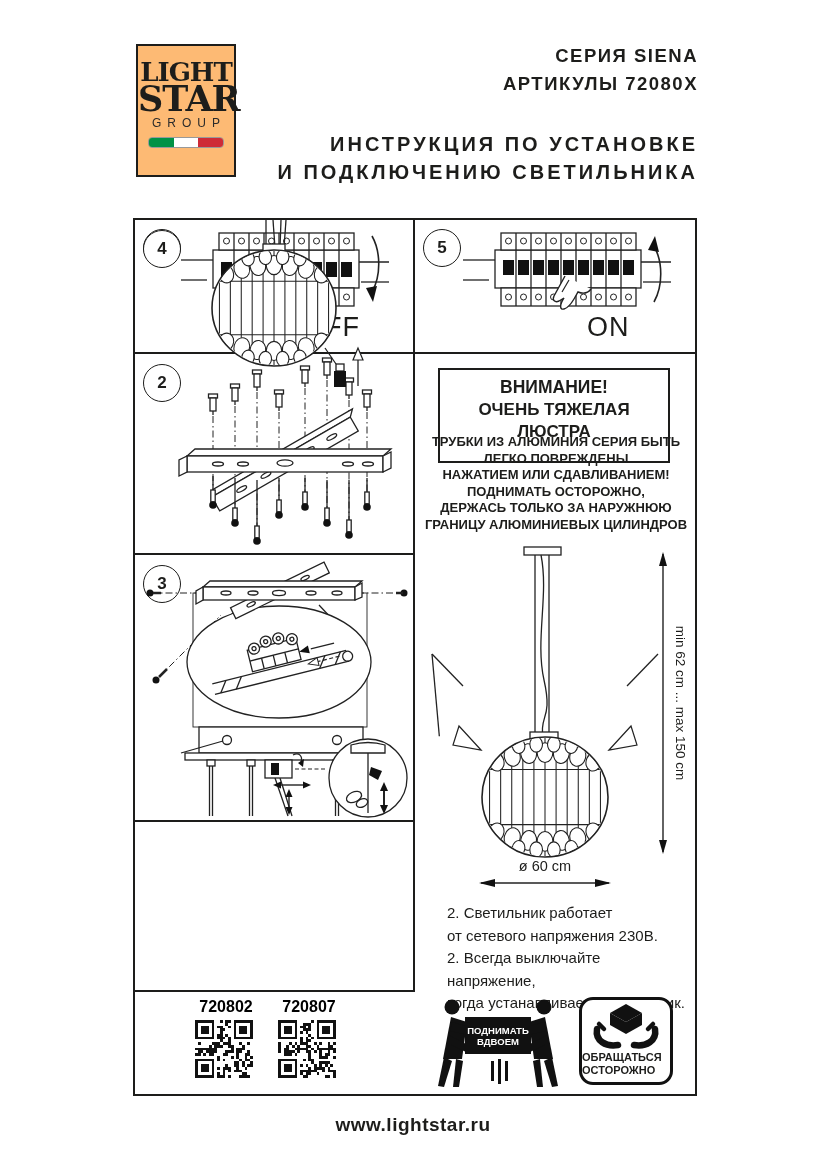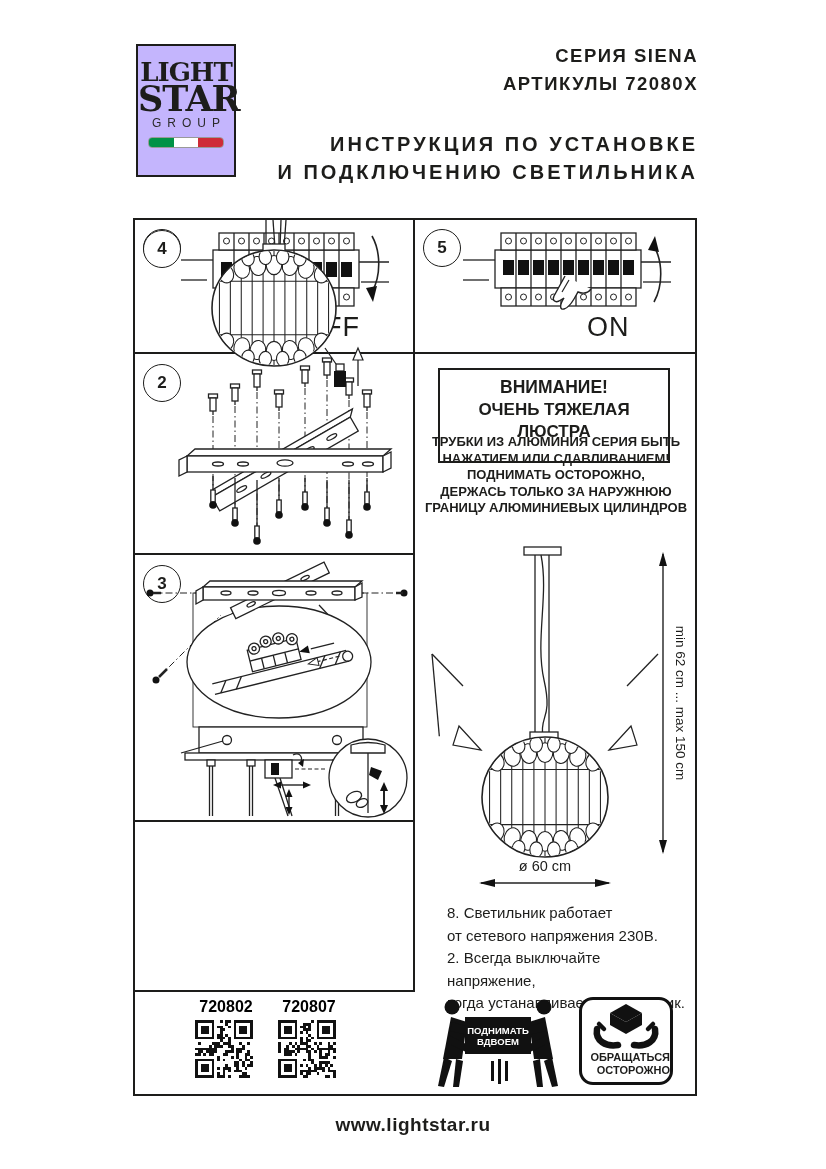--- a/index.html
+++ b/index.html
@@ -2,21 +2,21 @@
 <html><head>
 <meta charset="utf-8">
 <style>
   html,body{margin:0;padding:0;background:#fff;}
   .page{position:relative;width:826px;height:1169px;background:#fff;overflow:hidden;
         font-family:"Liberation Sans",sans-serif;color:#1d1d1b;}
   .abs{position:absolute;}
 
   
   .logo-box{left:136px;top:44px;width:100px;height:133px;border:2px solid #1d1d1b;
-            box-sizing:border-box;text-align:center;padding-top:14px;background:#c4b5fd;}
+            box-sizing:border-box;text-align:center;padding-top:14px;background:#fdba74;}
   .logo-l1{font-family:"DejaVu Serif",serif;font-weight:bold;font-size:26px;line-height:24px;letter-spacing:-1px;}
   .logo-l2{font-family:"DejaVu Serif",serif;font-weight:bold;font-size:35px;line-height:29px;letter-spacing:-1px;}
   .logo-group{font-size:12px;letter-spacing:6px;margin-top:3px;text-indent:6px;color:#2b2b2b;}
   .flag{width:74px;height:9px;margin:7px auto 0;border:1px solid #999;border-radius:4px;
         display:flex;overflow:hidden;}
   .flag>div{flex:1;}
 
   .header-text{right:128px;top:42px;text-align:right;}
   .series{font-size:18.5px;font-weight:bold;letter-spacing:1.5px;line-height:28px;}
   .articles{font-size:18.5px;font-weight:bold;letter-spacing:1.5px;line-height:28px;}
@@ -44,21 +44,21 @@
   
   .qr-label{position:absolute;top:6px;width:84px;text-align:center;font-size:16px;font-weight:bold;color:#000000;}
   .qr{position:absolute;top:28px;width:58px;height:58px;}
 
   
   .lift-icon{position:absolute;left:20px;top:641px;width:126px;height:96px;}
   .lift-sign{position:absolute;left:30px;top:22px;width:66px;height:37px;background:#111;color:#fff;
              display:flex;flex-direction:column;align-items:center;justify-content:center;
              font-size:9.5px;font-weight:bold;line-height:11px;text-align:center;}
   .care-icon{position:absolute;left:164px;top:643px;width:94px;height:88px;border:3px solid #111;
-             border-radius:14px;box-sizing:border-box;text-align:right;background:#fff;}
+             border-radius:14px;box-sizing:border-box;text-align:left;background:#fff;}
   .care-text{font-size:11px;font-weight:bold;line-height:13px;margin-top:1px;}
 
   .footer{left:0;top:1114px;width:826px;text-align:center;font-size:19px;font-weight:bold;letter-spacing:0.5px;}
 
   svg{display:block;}
   .ln{stroke:#222;stroke-width:1.3;fill:none;}
   .lnw{stroke:#222;stroke-width:1.3;fill:#fff;}
   .fillk{fill:#111;stroke:none;}
   .dd{stroke:#222;stroke-width:1;fill:none;stroke-dasharray:7 3 1.5 3;}
 </style>
@@ -802,20 +802,21 @@
         </div>
     </div>
 
     <div class="cell" style="left:280px;top:134px;width:282px;height:740px">
       <div class="warn-box">
         <div class="warn-t1">ВНИМАНИЕ!</div>
         <div class="warn-t2">ОЧЕНЬ ТЯЖЕЛАЯ ЛЮСТРА</div>
       </div>
       <div class="warn-body">
         <div>ТРУБКИ ИЗ АЛЮМИНИЯ СЕРИЯ БЫТЬ</div>
+        <div>ЛЕГКО ПОВРЕЖДЕНЫ</div>
         <div>НАЖАТИЕМ ИЛИ СДАВЛИВАНИЕМ!</div>
         <div>ПОДНИМАТЬ ОСТОРОЖНО,</div>
         <div>ДЕРЖАСЬ ТОЛЬКО ЗА НАРУЖНЮЮ</div>
         <div>ГРАНИЦУ АЛЮМИНИЕВЫХ ЦИЛИНДРОВ</div>
       </div>
 
       <svg class="abs" style="left:8px;top:186px" width="264" height="356" viewBox="0 0 264 356">
         <rect x="101" y="7" width="37" height="8" class="lnw"></rect>
         <g class="ln">
           <line x1="112" y1="15" x2="112" y2="197"></line>
@@ -886,21 +887,21 @@
 
         <g>
           <text x="122" y="331" text-anchor="middle" font-size="14.5" fill="#1d1d1b">ø 60 cm</text>
           <line x1="58" y1="343" x2="186" y2="343" stroke="#222" stroke-width="1.4"></line>
           <polygon points="72,339 56,343 72,347" class="fillk"></polygon>
           <polygon points="172,339 188,343 172,347" class="fillk"></polygon>
         </g>
       </svg>
 
       <div class="notes">
-        <div>8. Светильник работает</div>
+        <div>2. Светильник работает</div>
         <div>от сетевого напряжения 230В.</div>
         <div>2. Всегда выключайте напряжение,</div>
         <div>когда устанавливаете светильник.</div>
       </div>
 
       <div class="lift-icon">
         <svg width="126" height="96" viewBox="0 0 126 96">
           <g class="fillk">
             <circle cx="17" cy="12" r="7.5"></circle>
             <polygon points="8,64 16,22 32,27 27,64"></polygon>

